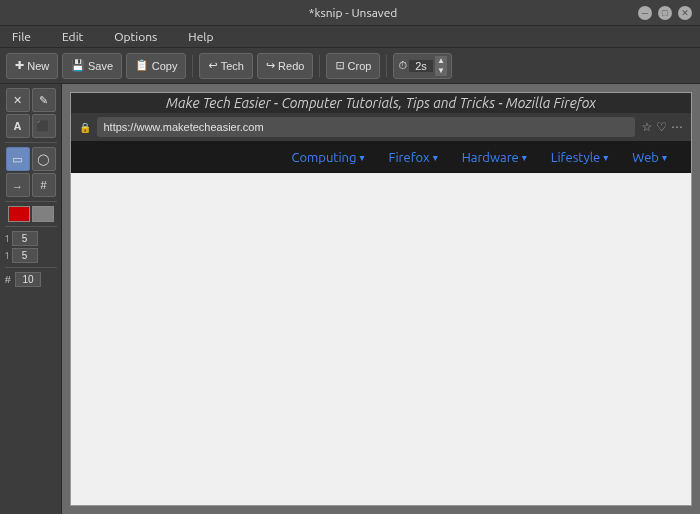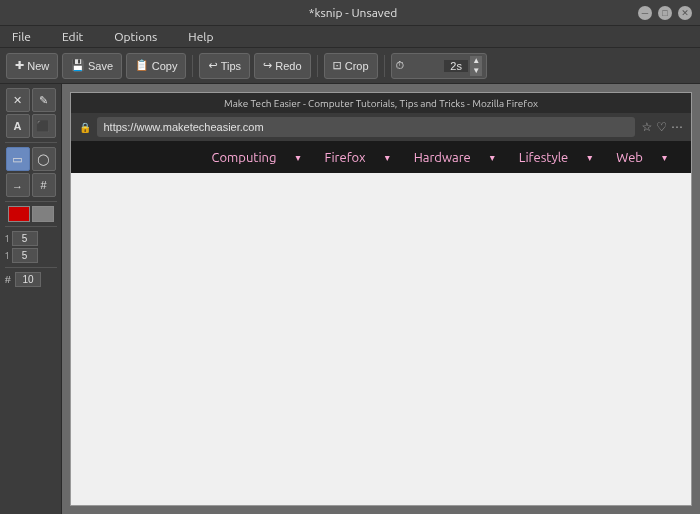--- a/index.html
+++ b/index.html
@@ -107,21 +107,20 @@
       align-items: center;
       gap: 2px;
     }
     .delay-input {
       background: #3a3a3a;
       border: none;
       color: #e0e0e0;
       width: 24px;
       font-size: 11px;
       text-align: center;
-      margin-left: 38px;
     }
     .delay-spinner {
       display: flex;
       flex-direction: column;
       gap: 0;
     }
     .spin-btn {
       background: #666;
       border: none;
       color: #e0e0e0;
@@ -245,21 +244,22 @@
     
     .firefox-titlebar {
       background: #2b2b2b;
       height: 20px;
       display: flex;
       align-items: center;
       justify-content: center;
     }
     .firefox-title {
       color: #ccc;
-      font-size: 10px;
+      font-size: 14px;
+      font-style: italic;
     }
 
     
     .address-bar {
       background: #3a3a3a;
       height: 28px;
       display: flex;
       align-items: center;
       padding: 0 8px;
       gap: 6px;
@@ -292,27 +292,27 @@
     .nav-bar {
       background: #1a1a1a;
       height: 32px;
       display: flex;
       align-items: center;
       justify-content: flex-end;
       padding: 0 16px;
       gap: 8px;
     }
     .nav-item {
-      color: #f9a8d4;
+      color: #3b82f6;
       font-size: 13px;
       cursor: pointer;
       padding: 4px 8px;
       display: flex;
       align-items: center;
-      gap: 19px;
+      gap: 3px;
     }
     .nav-dropdown {
       font-size: 10px;
     }
 
     
     .content-area {
       background: #f8f8f8;
       flex: 1;
       position: relative;
@@ -348,21 +348,21 @@
     <span>💾</span>
     <span>Save</span>
   </button>
   <button class="toolbar-btn">
     <span>📋</span>
     <span>Copy</span>
   </button>
   <div class="toolbar-separator"></div>
   <button class="toolbar-btn">
     <span>↩</span>
-    <span>Tips</span>
+    <span>Tech</span>
   </button>
   <button class="toolbar-btn">
     <span>↪</span>
     <span>Redo</span>
   </button>
   <div class="toolbar-separator"></div>
   <button class="toolbar-btn">
     <span>⊡</span>
     <span>Crop</span>
   </button>

